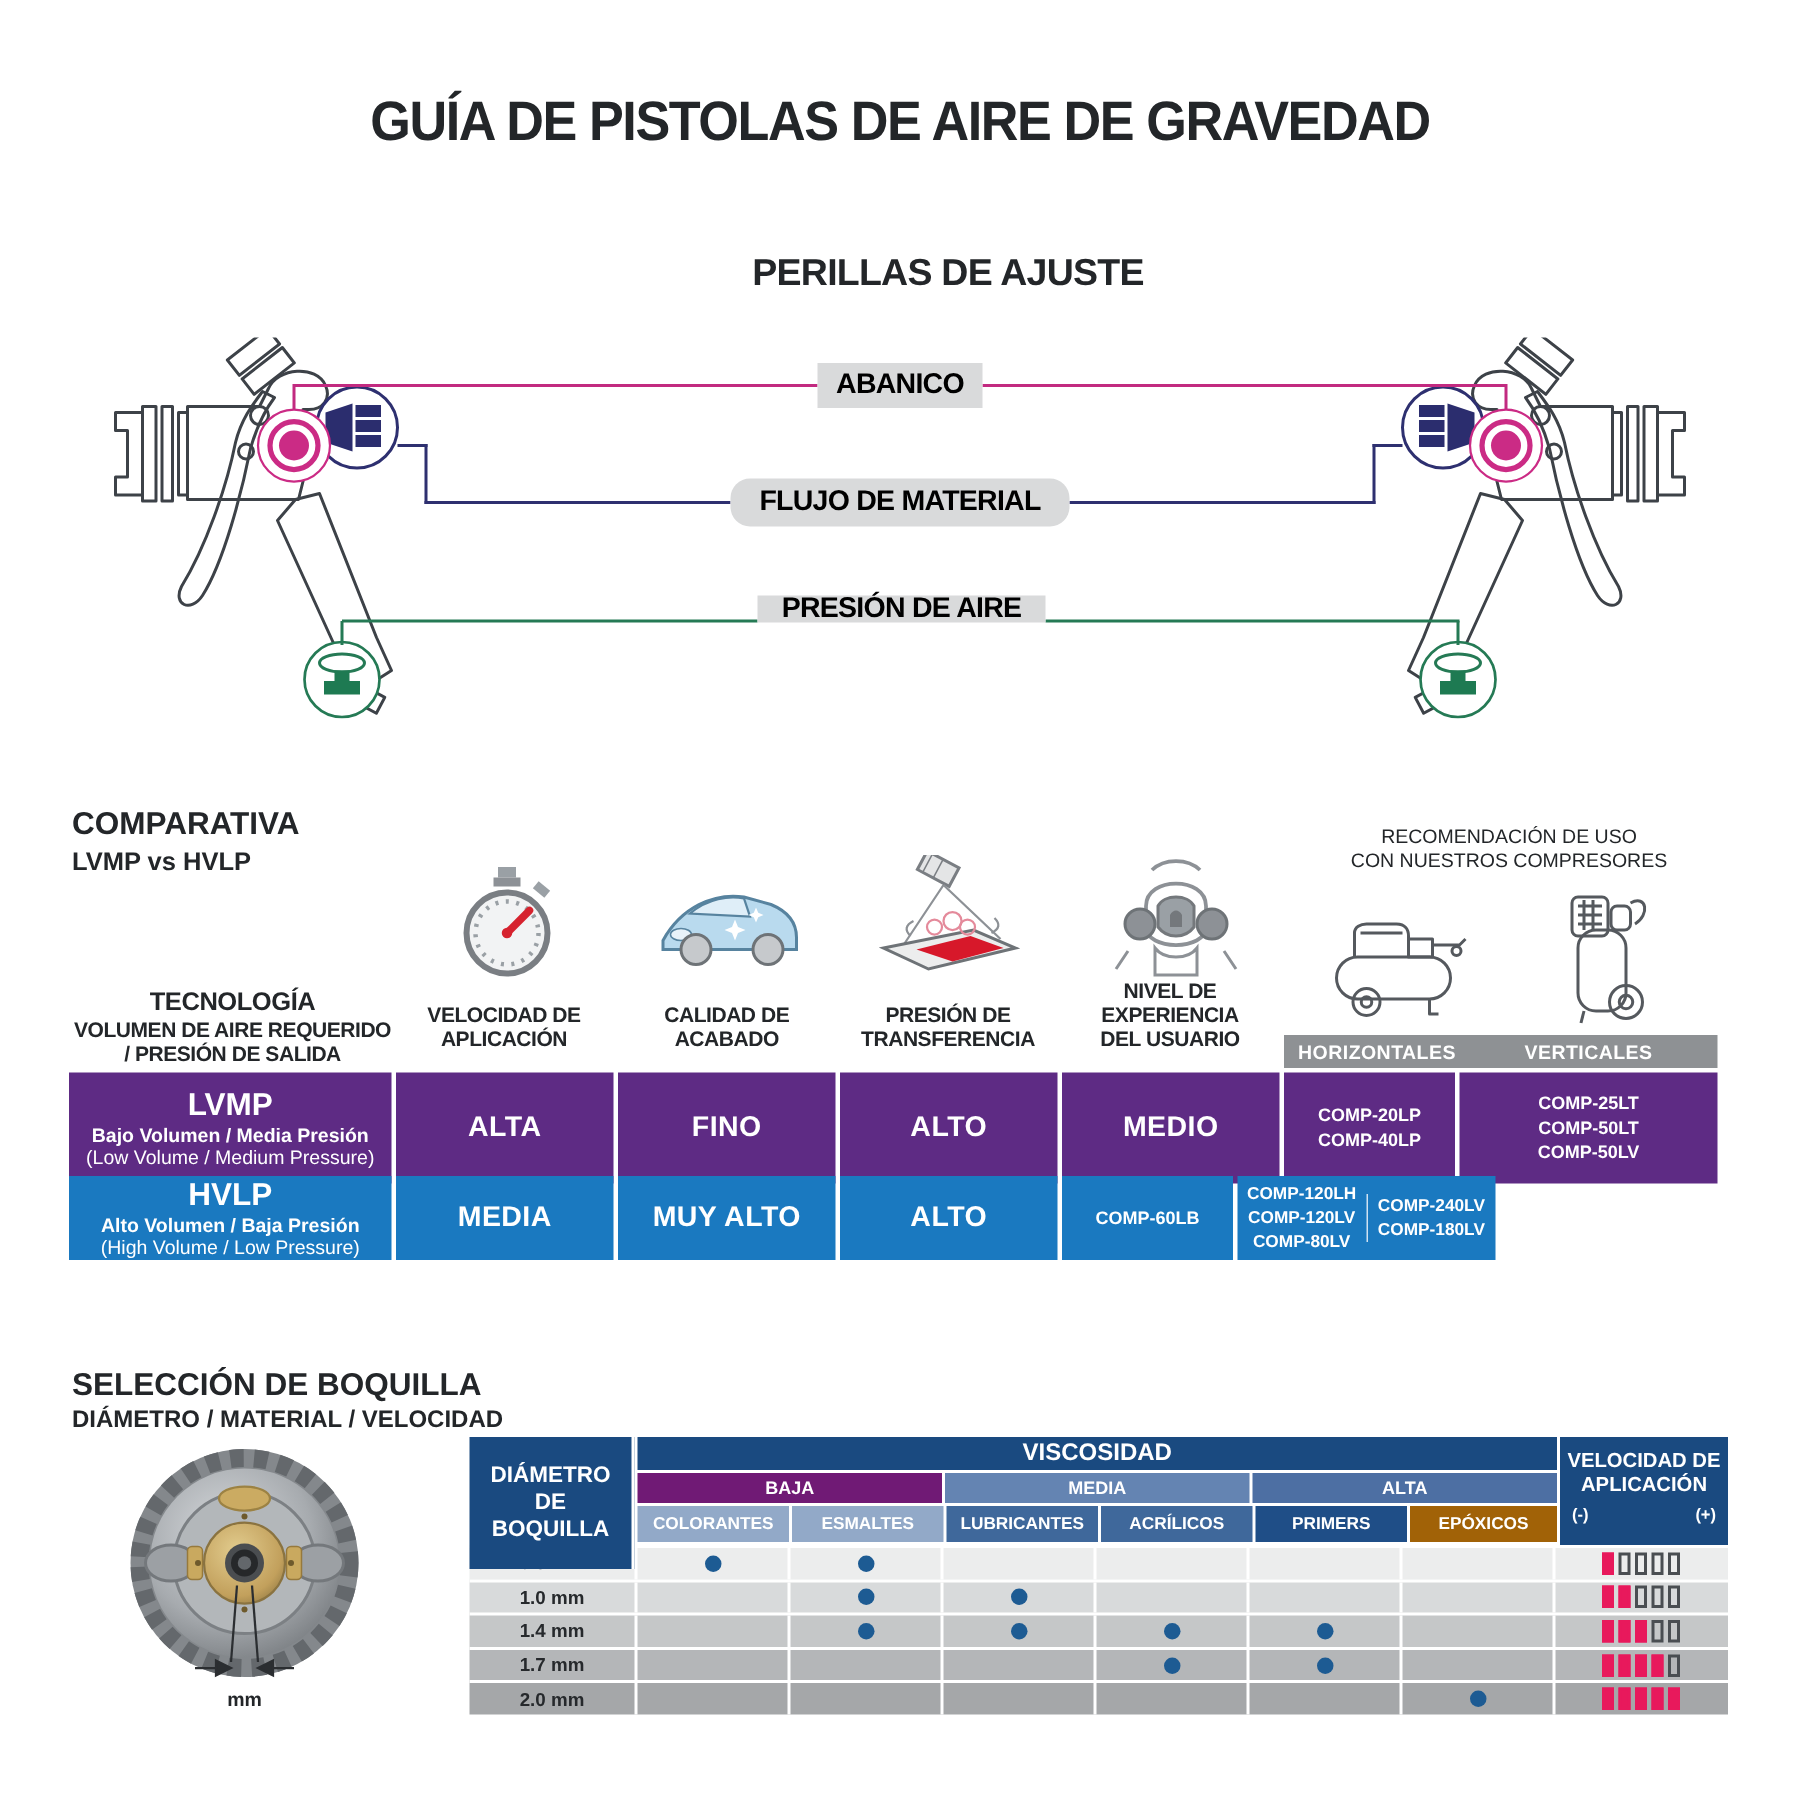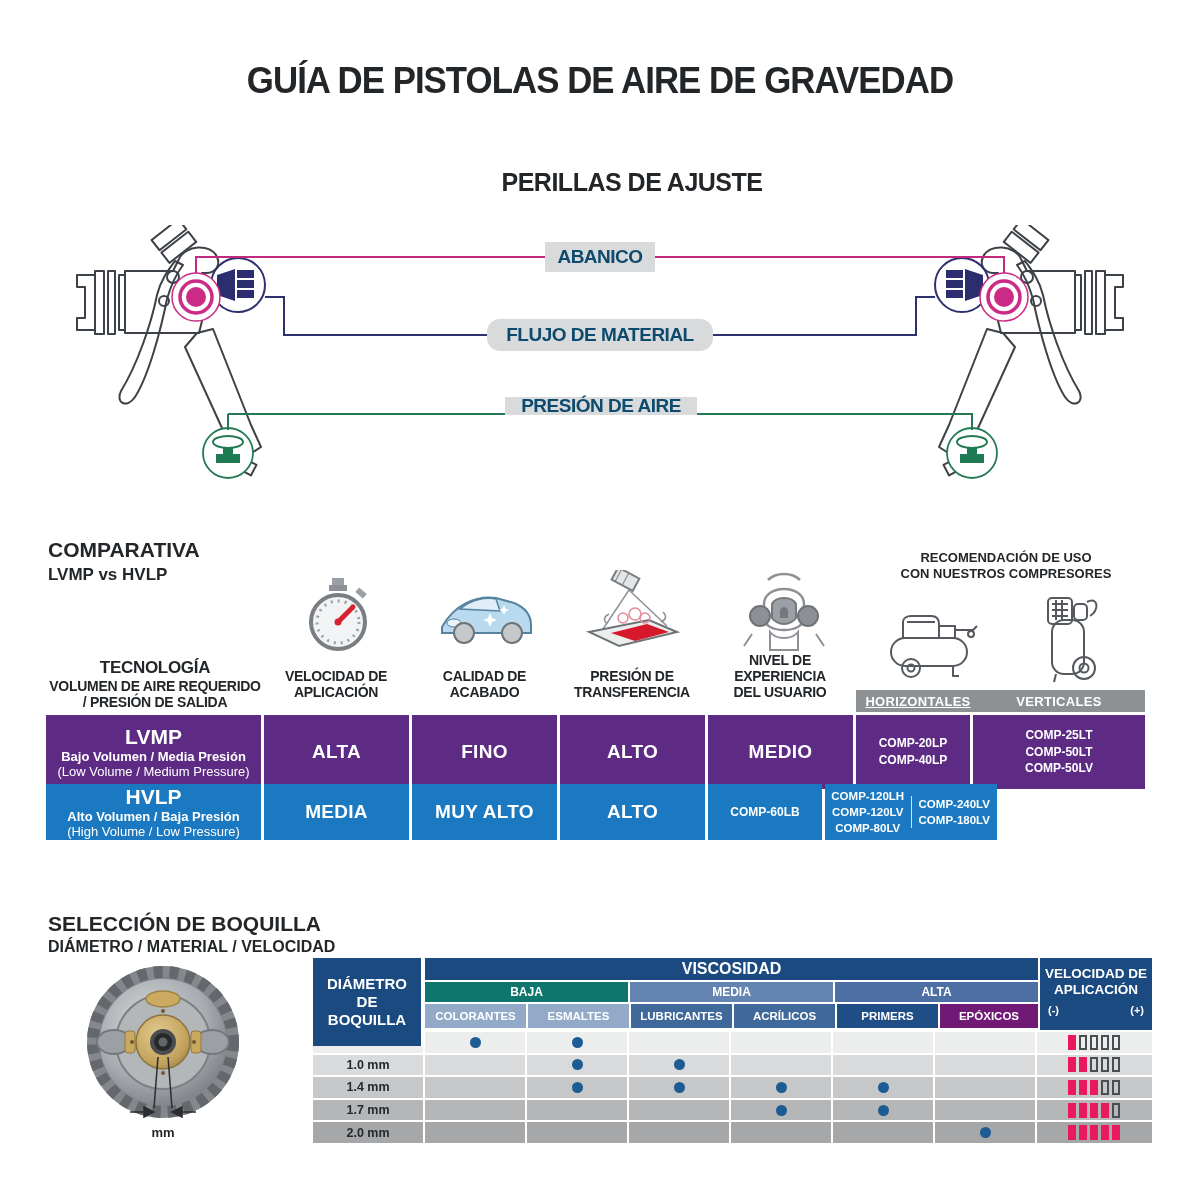--- a/index.html
+++ b/index.html
@@ -4,21 +4,21 @@
 <style>
   html,body{margin:0;padding:0;background:#fff;}
   #page{position:relative;width:1200px;height:1200px;background:#fff;
         font-family:"Liberation Sans",sans-serif;color:#232629;overflow:hidden;}
   .abs{position:absolute;}
   .ctr{text-align:center;}
   h1#title{font-size:37px;font-weight:800;letter-spacing:-1px;margin:0;width:100%;
            text-align:center;transform:scaleX(.94);}
   #subtitle{font-size:25px;font-weight:800;letter-spacing:-0.5px;width:100%;text-align:center;}
   .label-box{background:#d9dadb;font-weight:800;font-size:19px;letter-spacing:-0.5px;
-             display:flex;align-items:center;justify-content:center;color:#0c4a6e;}
+             display:flex;align-items:center;justify-content:center;color:#000000;}
   .line{position:absolute;}
   
   #comp-head{font-size:21px;font-weight:800;}
   #comp-sub{font-size:17px;font-weight:700;}
   .colhead{font-weight:800;font-size:14px;line-height:1.15;letter-spacing:-0.3px;}
   .graybar{background:#8e9194;color:#fff;font-weight:700;font-size:13px;
            display:flex;align-items:center;justify-content:center;letter-spacing:0.3px;}
   .crow{display:flex;gap:3px;position:absolute;left:0;width:1099px;}
   .ccell{display:flex;flex-direction:column;align-items:center;justify-content:center;
          color:#fff;text-align:center;}
@@ -191,21 +191,21 @@
     <path d="M22,34 C22,14 62,14 62,34 L62,48 C62,64 22,64 22,48 Z" fill="#ffffff" stroke="#8d9196" stroke-width="2.5"></path>
     <path d="M26,10 C34,2 50,2 58,10" fill="none" stroke="#8d9196" stroke-width="2.5"></path>
     <path d="M30,34 C34,26 50,26 54,34 L54,48 C48,56 36,56 30,48 Z" fill="#9aa0a5" stroke="#74787c" stroke-width="2"></path>
     <path d="M38,40 C40,36 44,36 46,40 L46,48 L38,48 Z" fill="#74787c"></path>
     <circle cx="18" cy="46" r="10" fill="#8d9196" stroke="#6e7377" stroke-width="2"></circle>
     <circle cx="66" cy="46" r="10" fill="#8d9196" stroke="#6e7377" stroke-width="2"></circle>
     <path d="M10,64 L2,76 M74,64 L82,76" stroke="#8d9196" stroke-width="2"></path>
     <path d="M28,62 C34,70 50,70 56,62 L56,80 L28,80 Z" fill="#ffffff" stroke="#8d9196" stroke-width="2"></path>
   </svg>
 
-  <div class="abs ctr" style="left:856px;top:550px;width:300px;font-size:13px;font-weight:700;line-height:1.25;">
+  <div class="abs ctr" style="left:856px;top:550px;width:300px;font-size:13px;font-weight:400;line-height:1.25;">
     <div>RECOMENDACIÓN DE USO</div>
     <div>CON NUESTROS COMPRESORES</div>
   </div>
   <svg class="abs" style="left:885px;top:608px;" width="95" height="74" viewBox="0 0 95 74">
     <g fill="none" stroke="#55595e" stroke-width="2" stroke-linejoin="round">
       <rect x="6" y="30" width="76" height="28" rx="14"></rect>
       <path d="M18,30 L18,14 C18,10 22,8 26,8 L46,8 C52,8 54,12 54,16 L54,30"></path>
       <path d="M22,14 L50,14"></path>
       <rect x="54" y="18" width="16" height="12"></rect>
       <path d="M70,22 L88,22 L92,18"></path>
@@ -231,21 +231,21 @@
   <div class="abs ctr" style="left:46px;top:658px;width:218px;">
     <div class="colhead" style="font-size:17px;">TECNOLOGÍA</div>
     <div class="colhead small">VOLUMEN DE AIRE REQUERIDO / PRESIÓN DE SALIDA</div>
   </div>
   <div class="abs ctr colhead" style="left:281px;top:668px;width:110px;">VELOCIDAD DE APLICACIÓN</div>
   <div class="abs ctr colhead" style="left:437px;top:668px;width:95px;">CALIDAD DE ACABADO</div>
   <div class="abs ctr colhead" style="left:572px;top:668px;width:120px;">PRESIÓN DE TRANSFERENCIA</div>
   <div class="abs ctr colhead" style="left:725px;top:652px;width:110px;">NIVEL DE EXPERIENCIA DEL USUARIO</div>
 
   <div class="abs" style="left:46px;top:690px;width:1099px;height:175px;">
-    <div class="graybar abs" style="left:810px;top:0;width:124px;height:22px;text-decoration:underline;">HORIZONTALES</div>
+    <div class="graybar abs" style="left:810px;top:0;width:124px;height:22px;">HORIZONTALES</div>
     <div class="graybar abs" style="left:927px;top:0;width:172px;height:22px;">VERTICALES</div>
 
     <div class="crow" style="top:25px;height:74px;">
       <div class="ccell tech" style="width:215px;background:#5e2b84;">
         <div class="t1">LVMP</div>
         <div class="t2">Bajo Volumen / Media Presión</div>
         <div class="t3">(Low Volume / Medium Pressure)</div>
       </div>
       <div class="ccell" style="width:145px;background:#5e2b84;">
           <div class="big">ALTA</div>
@@ -345,29 +345,29 @@
       <path d="M104,150 L94,145 L94,155 Z" transform="rotate(180 99 150)"></path>
     </g>
   </svg>
   <div id="mm-label" class="abs ctr" style="left:133px;top:1125px;width:60px;">mm</div>
 
   <div id="vtab">
 
     <div style="position:relative;height:72px;">
       <div class="abs navy hcell ctr" style="left:0;top:0;width:110px;height:88px;font-size:15px;line-height:1.2;border-right:2px solid #fff;box-sizing:border-box;padding:0 6px;">DIÁMETRO DE BOQUILLA</div>
       <div class="abs navy hcell" style="left:112px;top:0;width:613px;height:22px;font-size:16px;">VISCOSIDAD</div>
-      <div class="abs hcell" style="left:112px;top:24px;width:203px;height:20px;background:#0f766e;color:#fff;font-size:12px;">BAJA</div>
+      <div class="abs hcell" style="left:112px;top:24px;width:203px;height:20px;background:#701a75;color:#fff;font-size:12px;">BAJA</div>
       <div class="abs hcell" style="left:317px;top:24px;width:203px;height:20px;background:#6484b2;color:#fff;font-size:12px;">MEDIA</div>
       <div class="abs hcell" style="left:522px;top:24px;width:203px;height:20px;background:#4d6fa3;color:#fff;font-size:12px;">ALTA</div>
       <div class="abs hcell" style="left:112px;top:46px;width:101px;height:24px;background:#92a9c8;color:#fff;font-size:11.5px;">COLORANTES</div>
       <div class="abs hcell" style="left:215px;top:46px;width:101px;height:24px;background:#92a9c8;color:#fff;font-size:11.5px;">ESMALTES</div>
       <div class="abs hcell" style="left:318px;top:46px;width:101px;height:24px;background:#3f689b;color:#fff;font-size:11.5px;">LUBRICANTES</div>
       <div class="abs hcell" style="left:421px;top:46px;width:101px;height:24px;background:#3f689b;color:#fff;font-size:11.5px;">ACRÍLICOS</div>
       <div class="abs hcell" style="left:524px;top:46px;width:101px;height:24px;background:#1f4e87;color:#fff;font-size:11.5px;">PRIMERS</div>
-      <div class="abs hcell" style="left:627px;top:46px;width:98px;height:24px;background:#701a75;color:#fff;font-size:11.5px;">EPÓXICOS</div>
+      <div class="abs hcell" style="left:627px;top:46px;width:98px;height:24px;background:#a16207;color:#fff;font-size:11.5px;">EPÓXICOS</div>
       <div class="abs navy" style="left:727px;top:0;width:112px;height:72px;">
         <div class="ctr" style="font-size:13.5px;font-weight:800;padding-top:8px;line-height:1.2;">VELOCIDAD DE APLICACIÓN</div>
         <div style="display:flex;justify-content:space-between;padding:6px 8px 0 8px;font-size:11px;font-weight:700;">
           <span>(-)</span>
           <span>(+)</span>
         </div>
       </div>
     </div>
 
     <div id="nozzle-rows">

